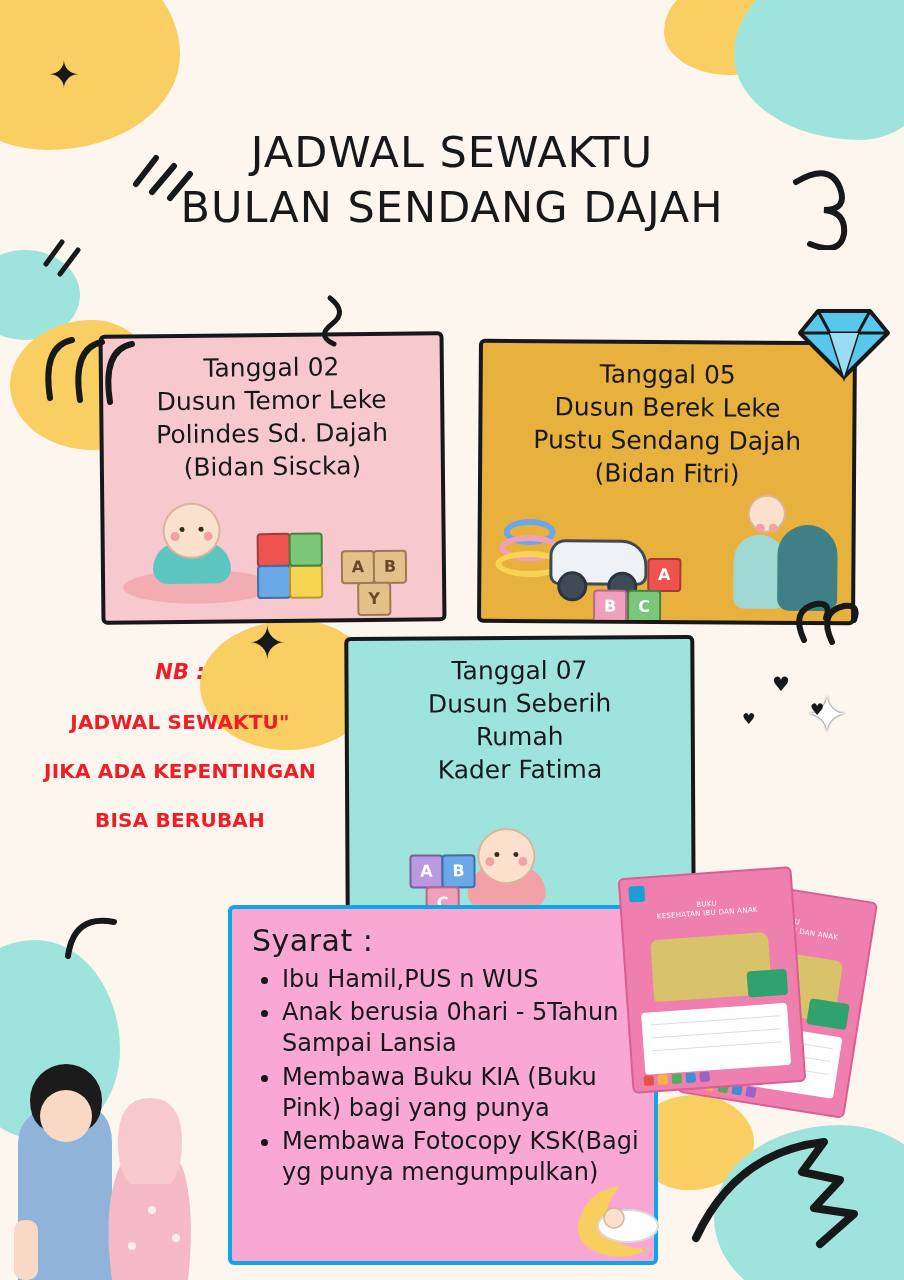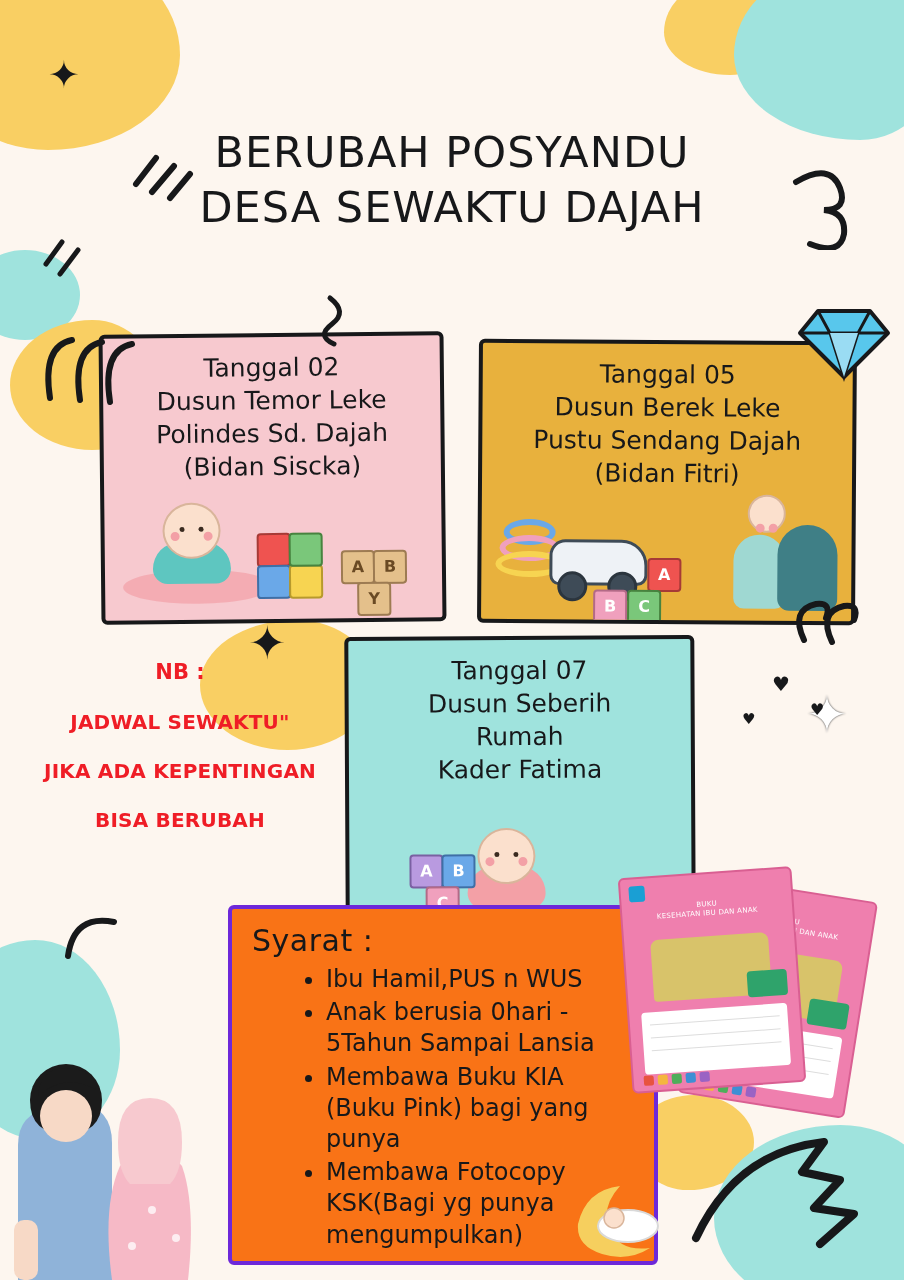--- a/index.html
+++ b/index.html
@@ -233,30 +233,30 @@
   .nb {
     position: absolute;
     left: 20px; top: 660px;
     width: 320px;
     z-index: 6;
     text-align: center;
     color: #ef1d26;
     font-family: "DejaVu Sans", sans-serif;
     font-weight: bold;
   }
-  .nb .nb-title { font-size: 21px; margin-bottom: 26px; }
+  .nb .nb-title { font-size: 21px; margin-bottom: 26px; font-style: italic; }
   .nb .nb-line { font-size: 20px; margin-bottom: 25px; letter-spacing: .2px; }
 
   
   .syarat {
     position: absolute;
     left: 228px; top: 905px;
     width: 430px; height: 360px;
-    background: #f97316;
-    border: 4px solid #6d28d9;
+    background: #f9a8d4;
+    border: 4px solid #0ea5e9;
     border-radius: 6px;
     z-index: 4;
     box-sizing: border-box;
     padding: 14px 14px 0 20px;
   }
   .syarat h3 {
     margin: 0 0 6px 0;
     font-size: 30px;
     font-weight: normal;
     color: #17181a;
@@ -264,21 +264,21 @@
     letter-spacing: .5px;
   }
   .syarat ul {
     margin: 0;
     padding-left: 30px;
     font-size: 24px;
     line-height: 1.3;
     color: #17181a;
     font-family: "DejaVu Sans", sans-serif;
   }
-  .syarat li { margin-bottom: 2px; margin-left: 44px; }
+  .syarat li { margin-bottom: 2px; }
 
   
   .book {
     position: absolute;
     background: #ef7fae;
     border: 2px solid #d95f92;
     border-radius: 6px;
     z-index: 6;
     color: #fff;
     font-family: "DejaVu Sans", sans-serif;
@@ -387,22 +387,22 @@
   <div class="blob blob-teal-tr"></div>
   <div class="blob blob-teal-left"></div>
   <div class="blob blob-yellow-left"></div>
   <div class="blob blob-yellow-mid"></div>
   <div class="blob blob-teal-bl"></div>
   <div class="blob blob-yellow-br"></div>
   <div class="blob blob-teal-br"></div>
 
 
   <div class="subtitle">
-    <div>BERUBAH POSYANDU</div>
-    <div>DESA SEWAKTU DAJAH</div>
+    <div>JADWAL SEWAKTU</div>
+    <div>BULAN SENDANG DAJAH</div>
   </div>
 
   <div class="card card-1">
     <div class="lines">
       <div>Tanggal 02</div>
       <div>Dusun Temor Leke</div>
       <div>Polindes Sd. Dajah</div>
       <div>(Bidan Siscka)</div>
     </div>
 

